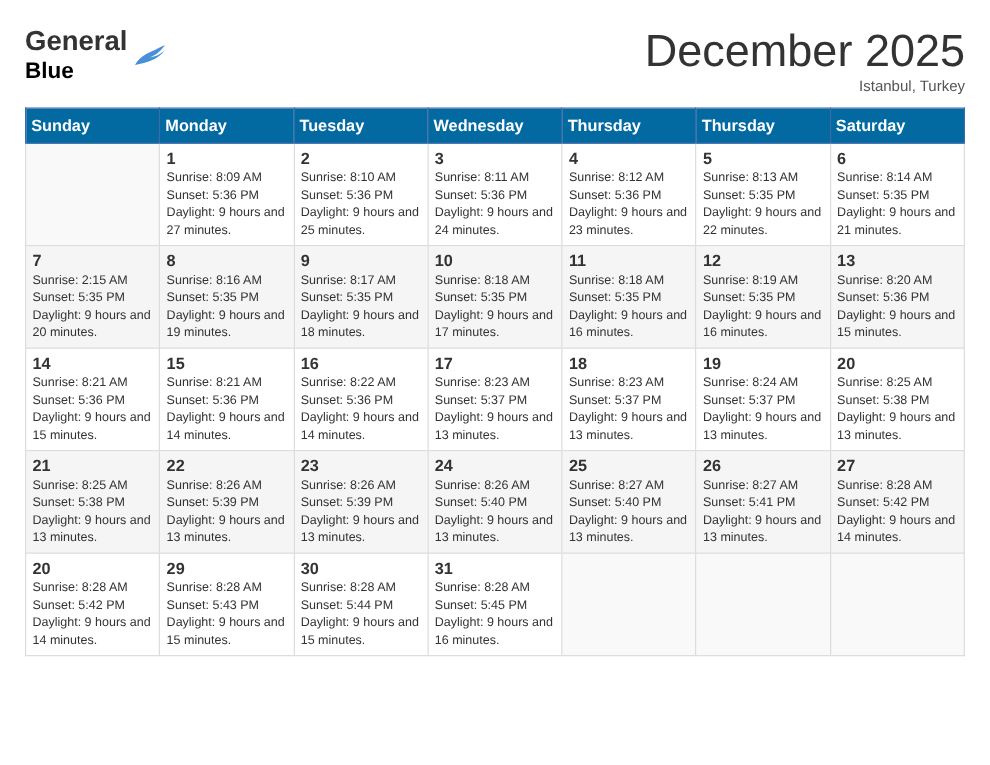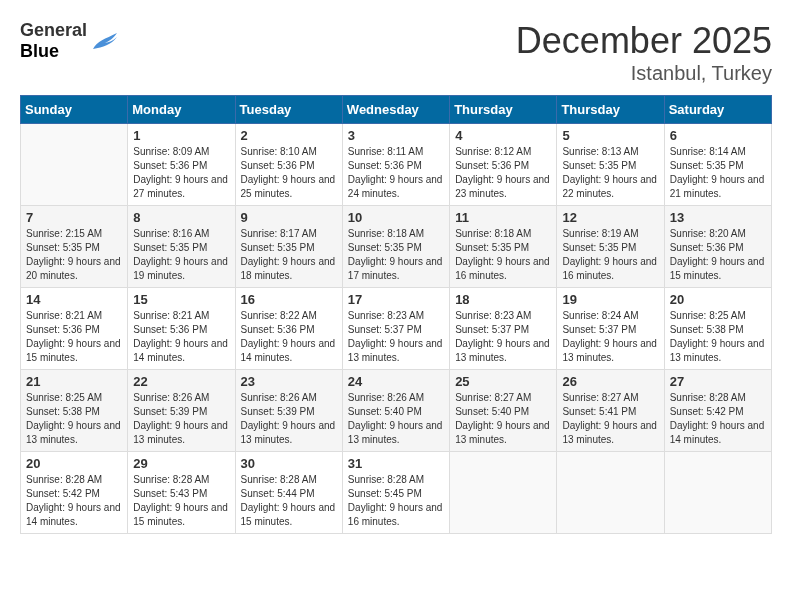--- a/index.html
+++ b/index.html
@@ -15,21 +15,21 @@
       justify-content: space-between;
       align-items: flex-start;
       margin-bottom: 10px;
     }
     .logo {
       display: flex;
       align-items: center;
       gap: 4px;
     }
     .logo-text-general {
-      font-size: 18px;
+      font-size: 22px;
       font-weight: bold;
       color: #333;
     }
     .logo-text-blue {
       font-size: 18px;
       font-weight: bold;
       color: #000000;
     }
     .logo-bird {
       width: 28px;
@@ -37,21 +37,21 @@
     }
     .title-section {
       text-align: right;
     }
     .month-title {
       font-size: 36px;
       font-weight: normal;
       color: #333;
     }
     .subtitle {
-      font-size: 20px;
+      font-size: 12px;
       color: #555;
     }
     .calendar {
       width: 100%;
       border-collapse: collapse;
       border: 1px solid #ccc;
     }
     .calendar th {
       background-color: #0369a1;
       color: #fff;

